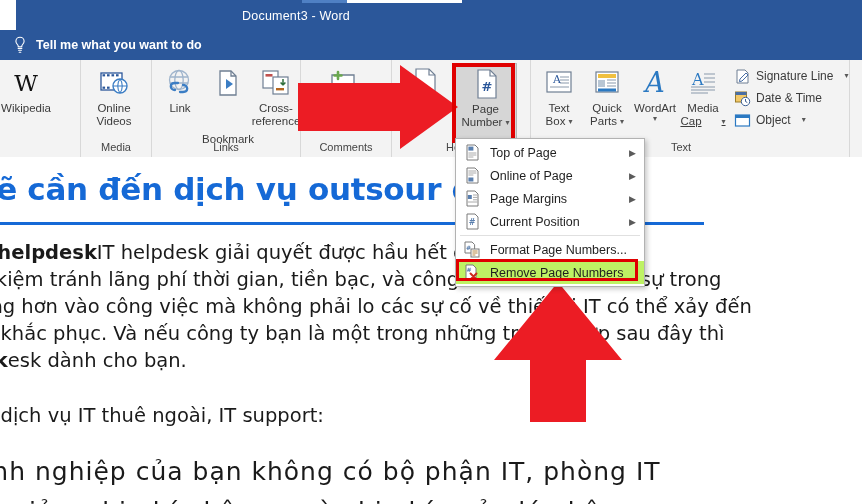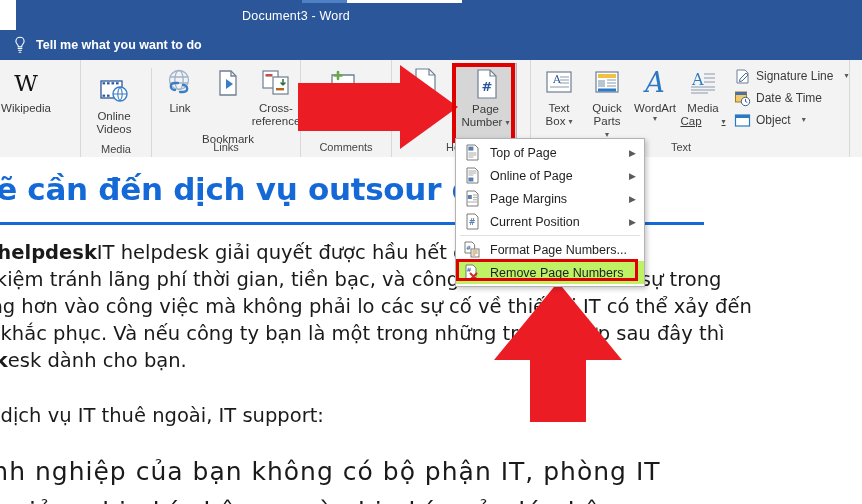--- a/index.html
+++ b/index.html
@@ -324,21 +324,21 @@
             <svg width="38" height="28" viewBox="0 0 38 28">
               <text x="19" y="22" text-anchor="middle" font-family="DejaVu Serif, serif" font-size="23" fill="#111111">W</text>
             </svg>
           </span>
           <span class="lbl">Wikipedia</span>
         </div>
       </div>
       <div class="rgroup-label"></div>
     </div>
 
-    <div class="rgroup" style="width:62px;margin-top:8px;">
+    <div class="rgroup" style="width:62px;">
       <div class="rgroup-body">
         <div class="btn-big" style="width:58px;">
           <span class="glyph">
             <svg width="34" height="30" viewBox="0 0 34 30">
               <rect x="4" y="5" width="21" height="17" fill="#ffffff" stroke="#2b579a" stroke-width="1.3"></rect>
               <g fill="#2b579a">
                 <rect x="5.5" y="6.2" width="2.6" height="2.2"></rect>
                   <rect x="10" y="6.2" width="2.6" height="2.2"></rect>
                 <rect x="14.5" y="6.2" width="2.6" height="2.2"></rect>
                   <rect x="19" y="6.2" width="2.6" height="2.2"></rect>
@@ -464,21 +464,21 @@
           <span class="glyph">
             <svg width="30" height="28" viewBox="0 0 30 28">
               <rect x="4" y="3" width="22" height="20" fill="#ffffff" stroke="#6f7f93" stroke-width="1.2"></rect>
               <rect x="6" y="5" width="18" height="4" fill="#f0c040"></rect>
               <rect x="6" y="11" width="7" height="7" fill="#b8c6d4"></rect>
               <path d="M15 11h9M15 14h9M15 17h9" stroke="#8a99ab" stroke-width="1.1" fill="none"></path>
               <rect x="6" y="19.5" width="18" height="3" fill="#2b79c2"></rect>
             </svg>
           </span>
           <span class="lbl">Quick</span>
-          <span style="display:flex;align-items:center;gap:3px;flex-direction:column;">
+          <span style="display:flex;align-items:center;gap:3px;">
             <span class="lbl2">Parts</span>
             <span class="caret">▾</span>
           </span>
         </div>
         <div class="btn-big" style="width:58px;">
           <span class="glyph">
             <svg width="30" height="30" viewBox="0 0 30 30">
               <text x="15" y="24" text-anchor="middle" font-family="DejaVu Serif, serif" font-style="italic" font-size="27" fill="#2b79c2">A</text>
             </svg>
           </span>

